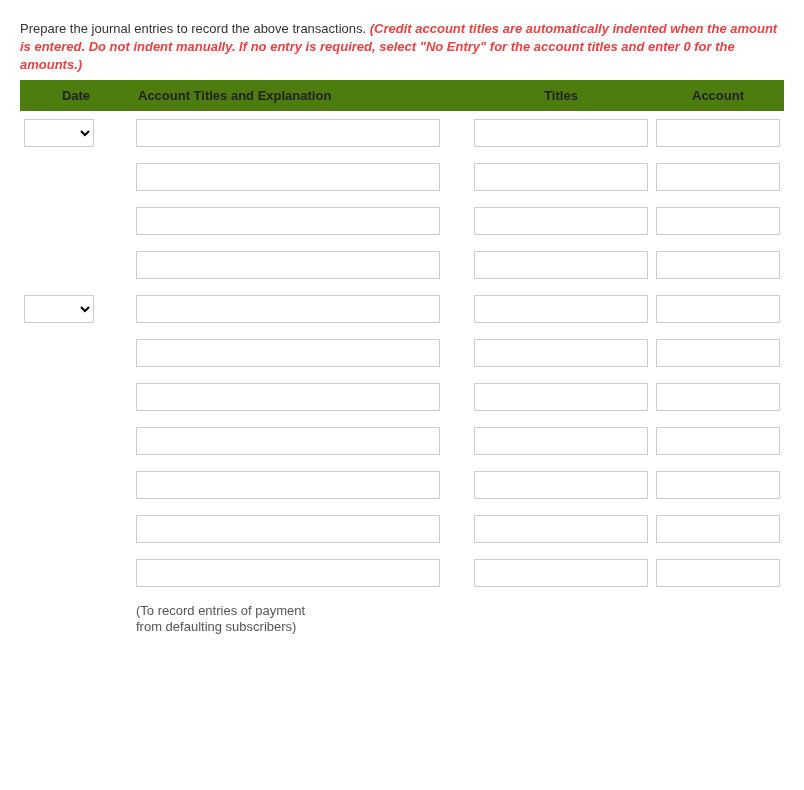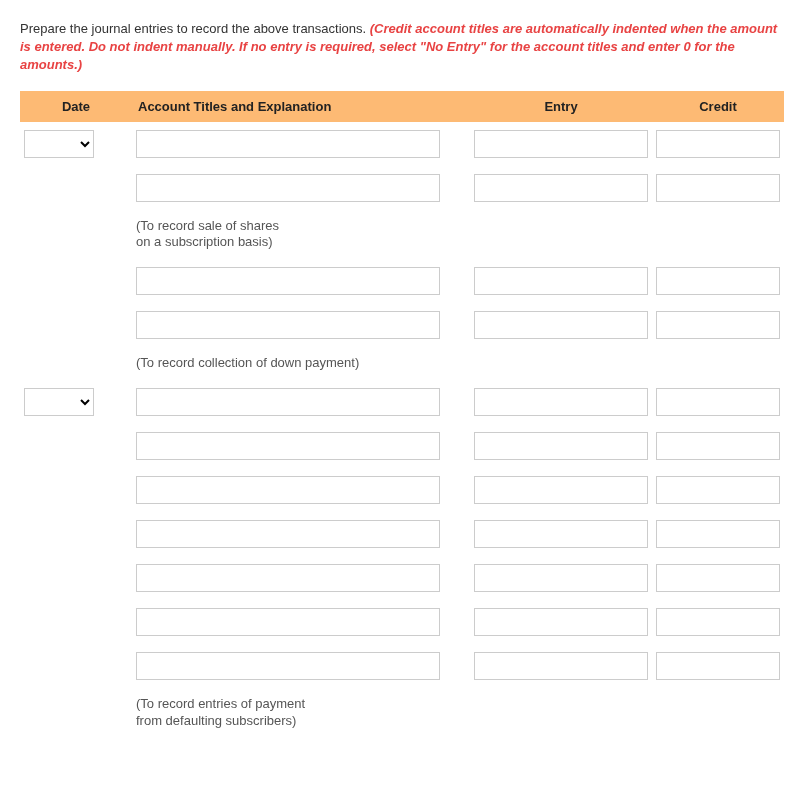--- a/index.html
+++ b/index.html
@@ -3,37 +3,37 @@
   <meta charset="utf-8">
   <style>
     body {
       font-family: 'Segoe UI', Arial, sans-serif;
       margin: 0;
       padding: 20px;
       font-size: 13px;
       color: #333;
     }
     .instruction {
-      margin-bottom: 16px;
+      margin-bottom: 5px;
       line-height: 1.4;
     }
     .instruction-black {
       color: #333;
     }
     .instruction-red {
       color: #e84343;
       font-style: italic;
       font-weight: 600;
     }
     table.journal {
       width: 100%;
       border-collapse: collapse;
     }
     table.journal thead th {
-      background-color: #fdba74;
+      background-color: #4d7c0f;
       font-weight: bold;
       padding: 8px 6px;
       text-align: left;
       color: #222;
       font-size: 13px;
     }
     table.journal thead th.date-col { width: 100px; text-align: center; }
     table.journal thead th.account-col { width: auto; margin-left: 32px; }
     table.journal thead th.debit-col { width: 170px; text-align: center; }
     table.journal thead th.credit-col { width: 120px; text-align: center; }
@@ -81,65 +81,50 @@
 
 <div class="instruction">
   <span class="instruction-black">Prepare the journal entries to record the above transactions. </span><span class="instruction-red">(Credit account titles are automatically indented when the amount is entered. Do not indent manually. If no entry is required, select "No Entry" for the account titles and enter 0 for the amounts.)</span>
 </div>
 
 <table class="journal">
   <thead>
     <tr>
       <th class="date-col">Date</th>
       <th class="account-col">Account Titles and Explanation</th>
-      <th class="debit-col">Entry</th>
-      <th class="credit-col">Credit</th>
+      <th class="debit-col">Titles</th>
+      <th class="credit-col">Account</th>
     </tr>
   </thead>
   <tbody>
 
     <tr>
       <td><select class="date-select"><option></option></select></td>
       <td><input class="account-input" style=""></td>
       <td><input class="amount-input" style=""></td>
       <td><input class="credit-input" style=""></td>
     </tr>
     <tr>
       <td></td>
       <td><input class="account-input" style=""></td>
       <td><input class="amount-input" style=""></td>
       <td><input class="credit-input" style=""></td>
     </tr>
-    <tr>
-      <td></td>
-      <td class="explanation">
-        <span>(To record sale of shares</span><br>
-        <span>on a subscription basis)</span>
-      </td>
-      <td></td>
-        <td></td>
-    </tr>
 
     <tr>
       <td></td>
       <td><input class="account-input" style=""></td>
       <td><input class="amount-input" style=""></td>
       <td><input class="credit-input" style=""></td>
     </tr>
     <tr>
       <td></td>
       <td><input class="account-input" style=""></td>
       <td><input class="amount-input" style=""></td>
       <td><input class="credit-input" style=""></td>
-    </tr>
-    <tr>
-      <td></td>
-      <td class="explanation">(To record collection of down payment)</td>
-      <td></td>
-        <td></td>
     </tr>
 
     <tr>
       <td><select class="date-select"><option></option></select></td>
       <td><input class="account-input" style=""></td>
       <td><input class="amount-input" style=""></td>
       <td><input class="credit-input" style=""></td>
     </tr>
     <tr>
       <td></td>

